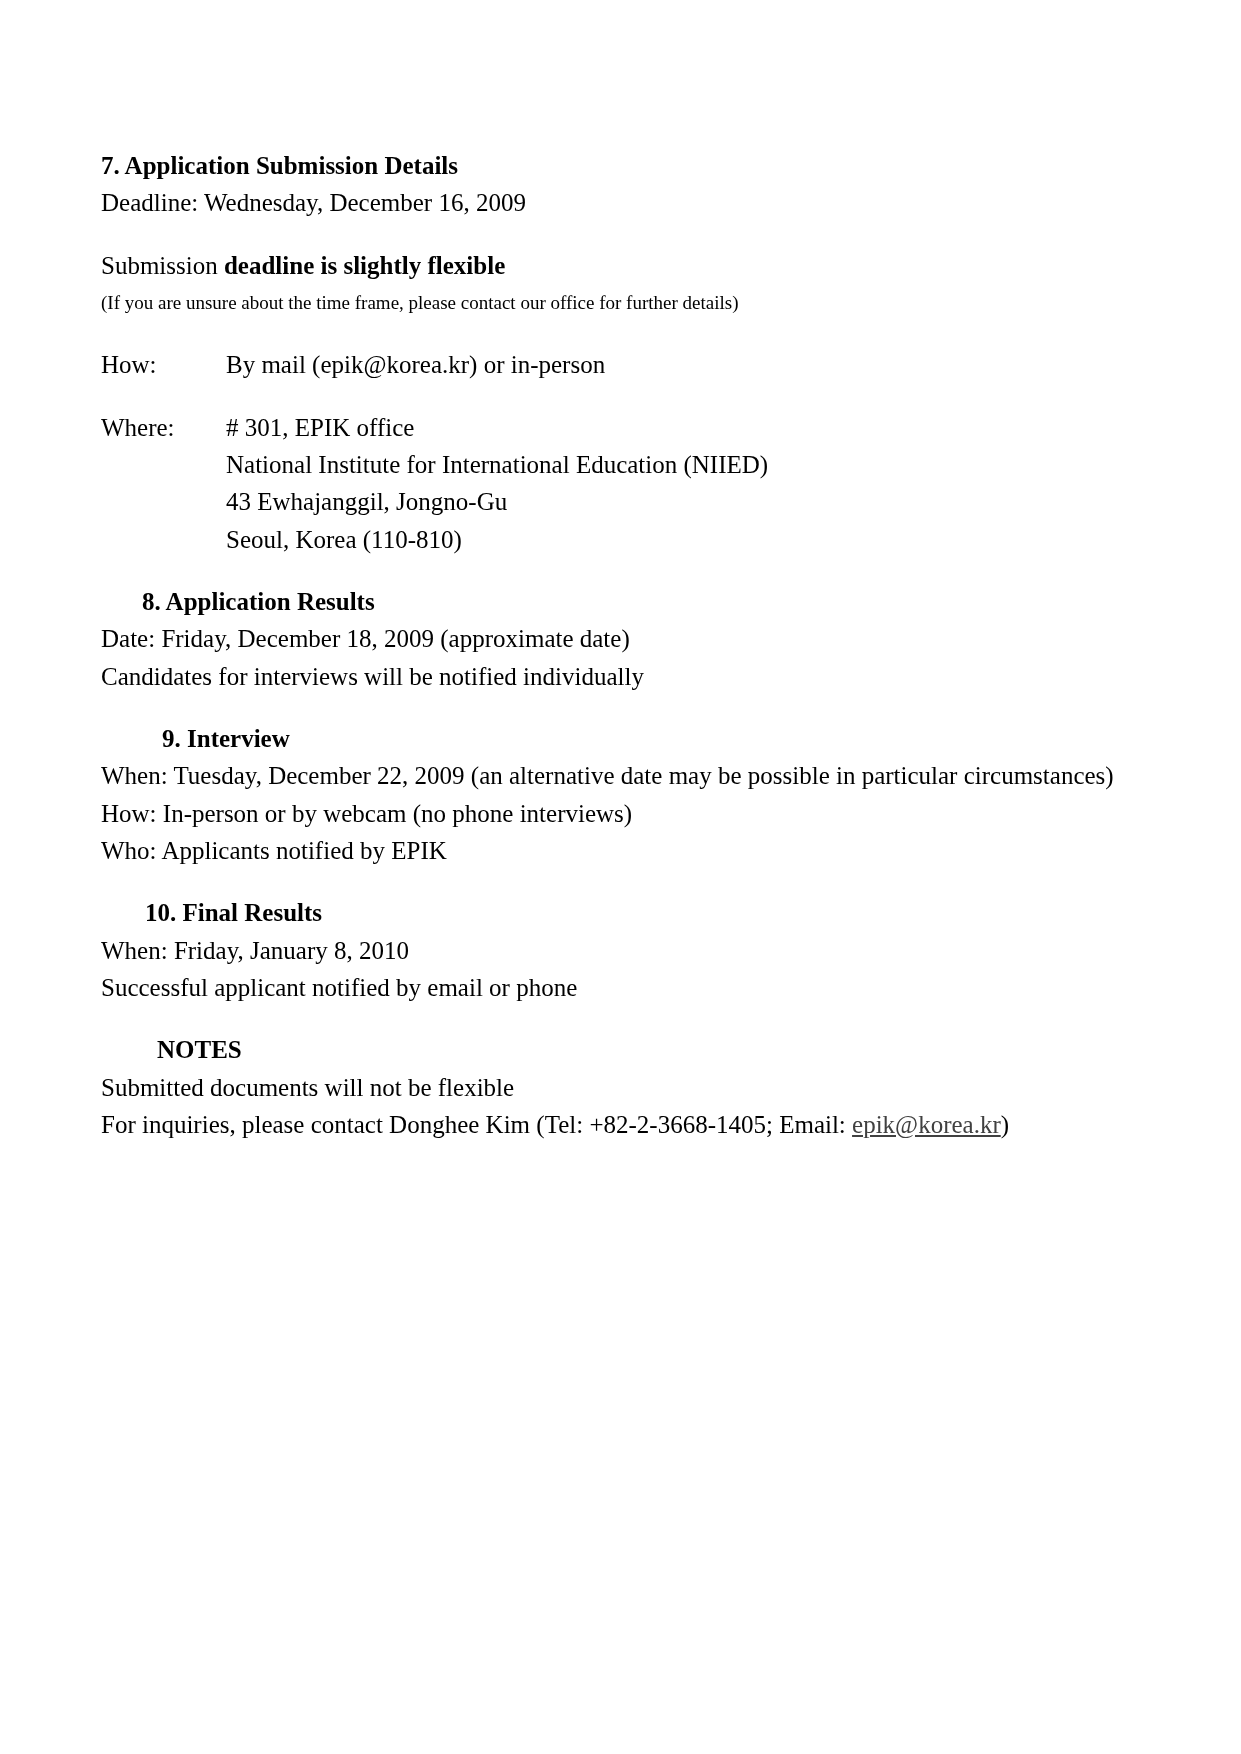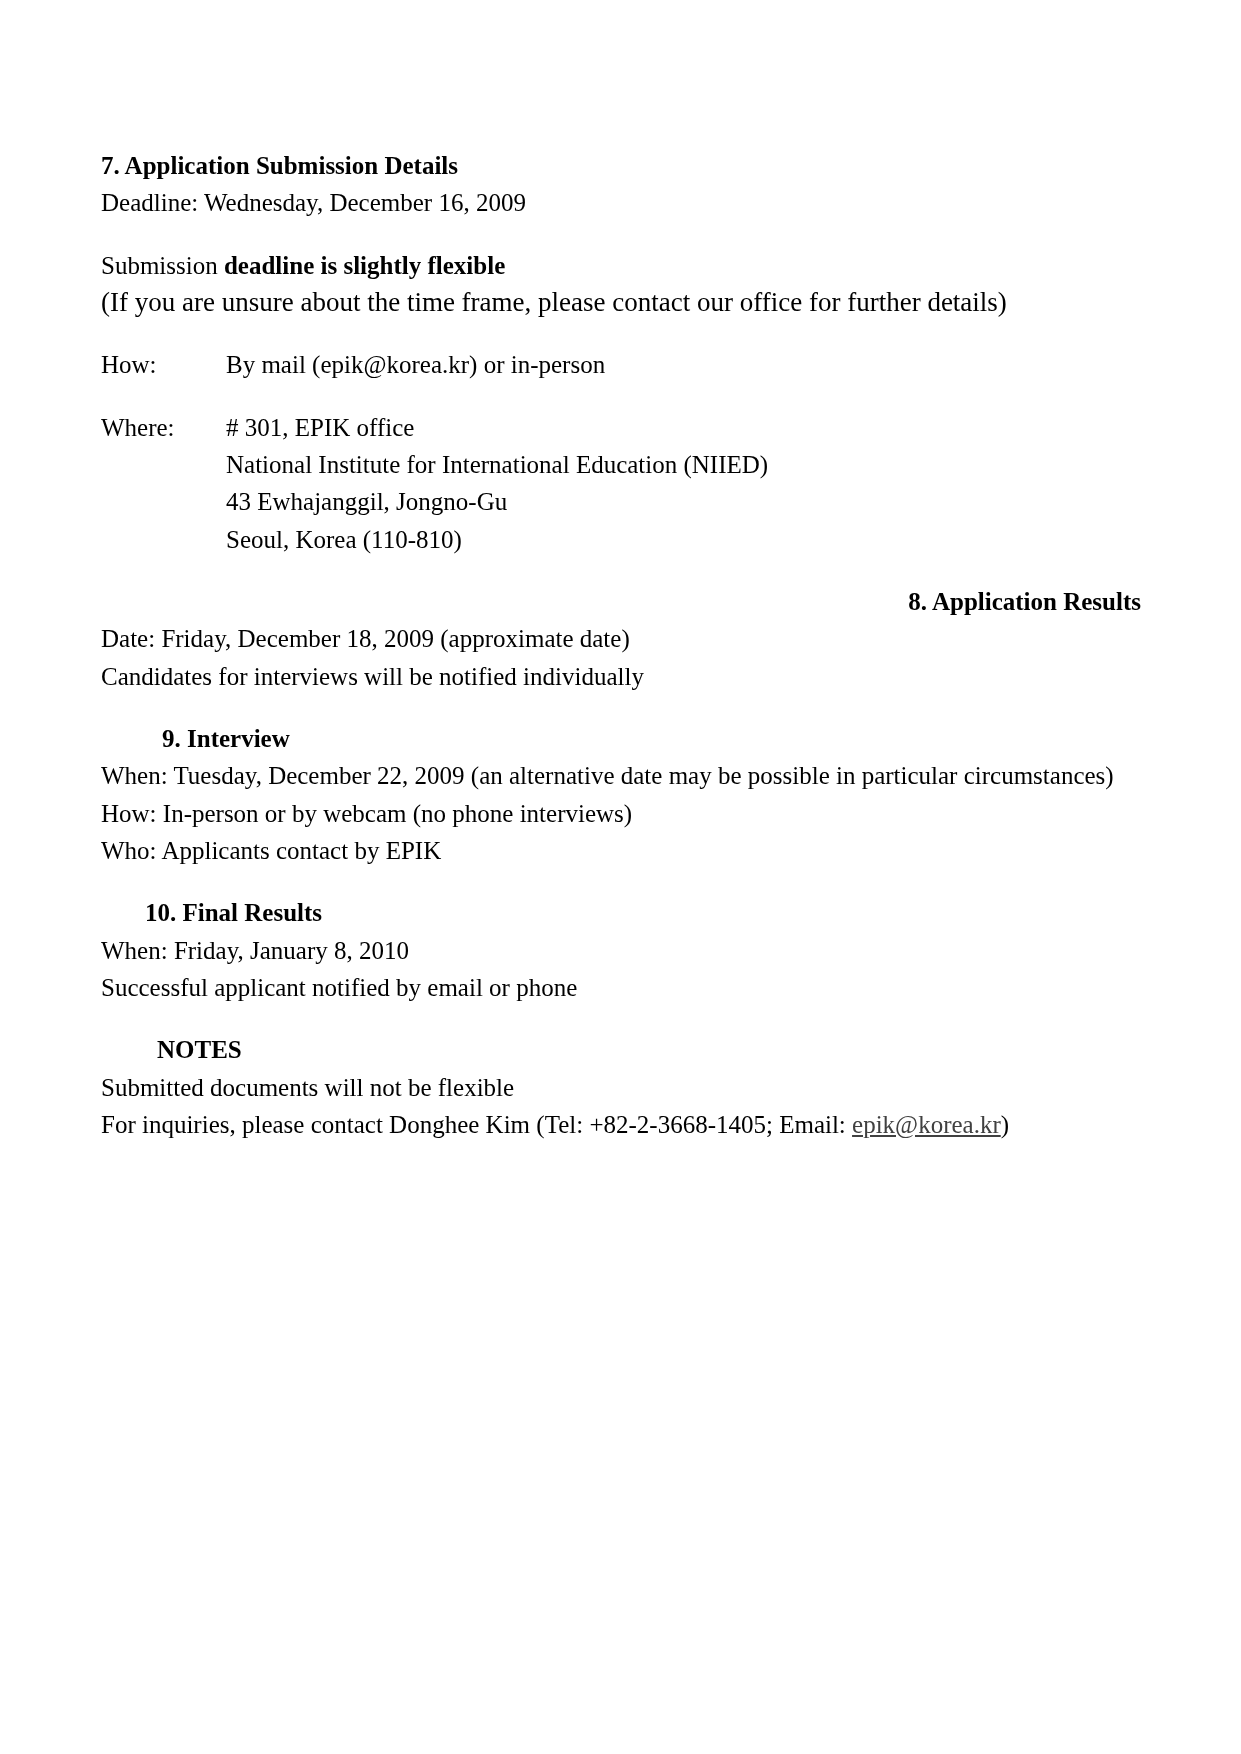--- a/index.html
+++ b/index.html
@@ -21,26 +21,26 @@
     top: 147px;
     left: 101px;
     width: 1040px;
   }
   .line {
     font-size: 25px;
     line-height: 37.33px;
     white-space: nowrap;
   }
   .bold { font-weight: bold; }
-  .small { font-size: 27px; }
+  .small { font-size: 19px; }
   .gap { margin-top: 25px; }           
   .tabrow { display: flex; }
   .tablabel { width: 125px; flex: none; }
   .tabindent { padding-left: 125px; }
-  .ind-8 { padding-left: 41px; text-align: right; }
+  .ind-8 { padding-left: 41px; }
   .ind-9 { padding-left: 61px; }
   .ind-10 { padding-left: 44px; }
   .ind-notes { padding-left: 56px; }
   a.email-link {
     color: #404040;
     text-decoration: underline;
     cursor: pointer;
   }
 </style>
 </head>
@@ -68,21 +68,21 @@
     <div class="line tabindent">43 Ewhajanggil, Jongno-Gu</div>
     <div class="line tabindent">Seoul, Korea (110-810)</div>
 
     <div class="line bold gap ind-8">8. Application Results</div>
     <div class="line">Date: Friday, December 18, 2009 (approximate date)</div>
     <div class="line">Candidates for interviews will be notified individually</div>
 
     <div class="line bold gap ind-9">9. Interview</div>
     <div class="line">When: Tuesday, December 22, 2009 (an alternative date may be possible in particular circumstances)</div>
     <div class="line">How: In-person or by webcam (no phone interviews)</div>
-    <div class="line">Who: Applicants contact by EPIK</div>
+    <div class="line">Who: Applicants notified by EPIK</div>
 
     <div class="line bold gap ind-10">10. Final Results</div>
     <div class="line">When: Friday, January 8, 2010</div>
     <div class="line">Successful applicant notified by email or phone</div>
 
     <div class="line bold gap ind-notes">NOTES</div>
     <div class="line">Submitted documents will not be flexible</div>
     <div class="line"><span>For inquiries, please contact Donghee Kim (Tel: +82-2-3668-1405; Email: </span><a class="email-link">epik@korea.kr</a><span>)</span></div>
 
   </div>

